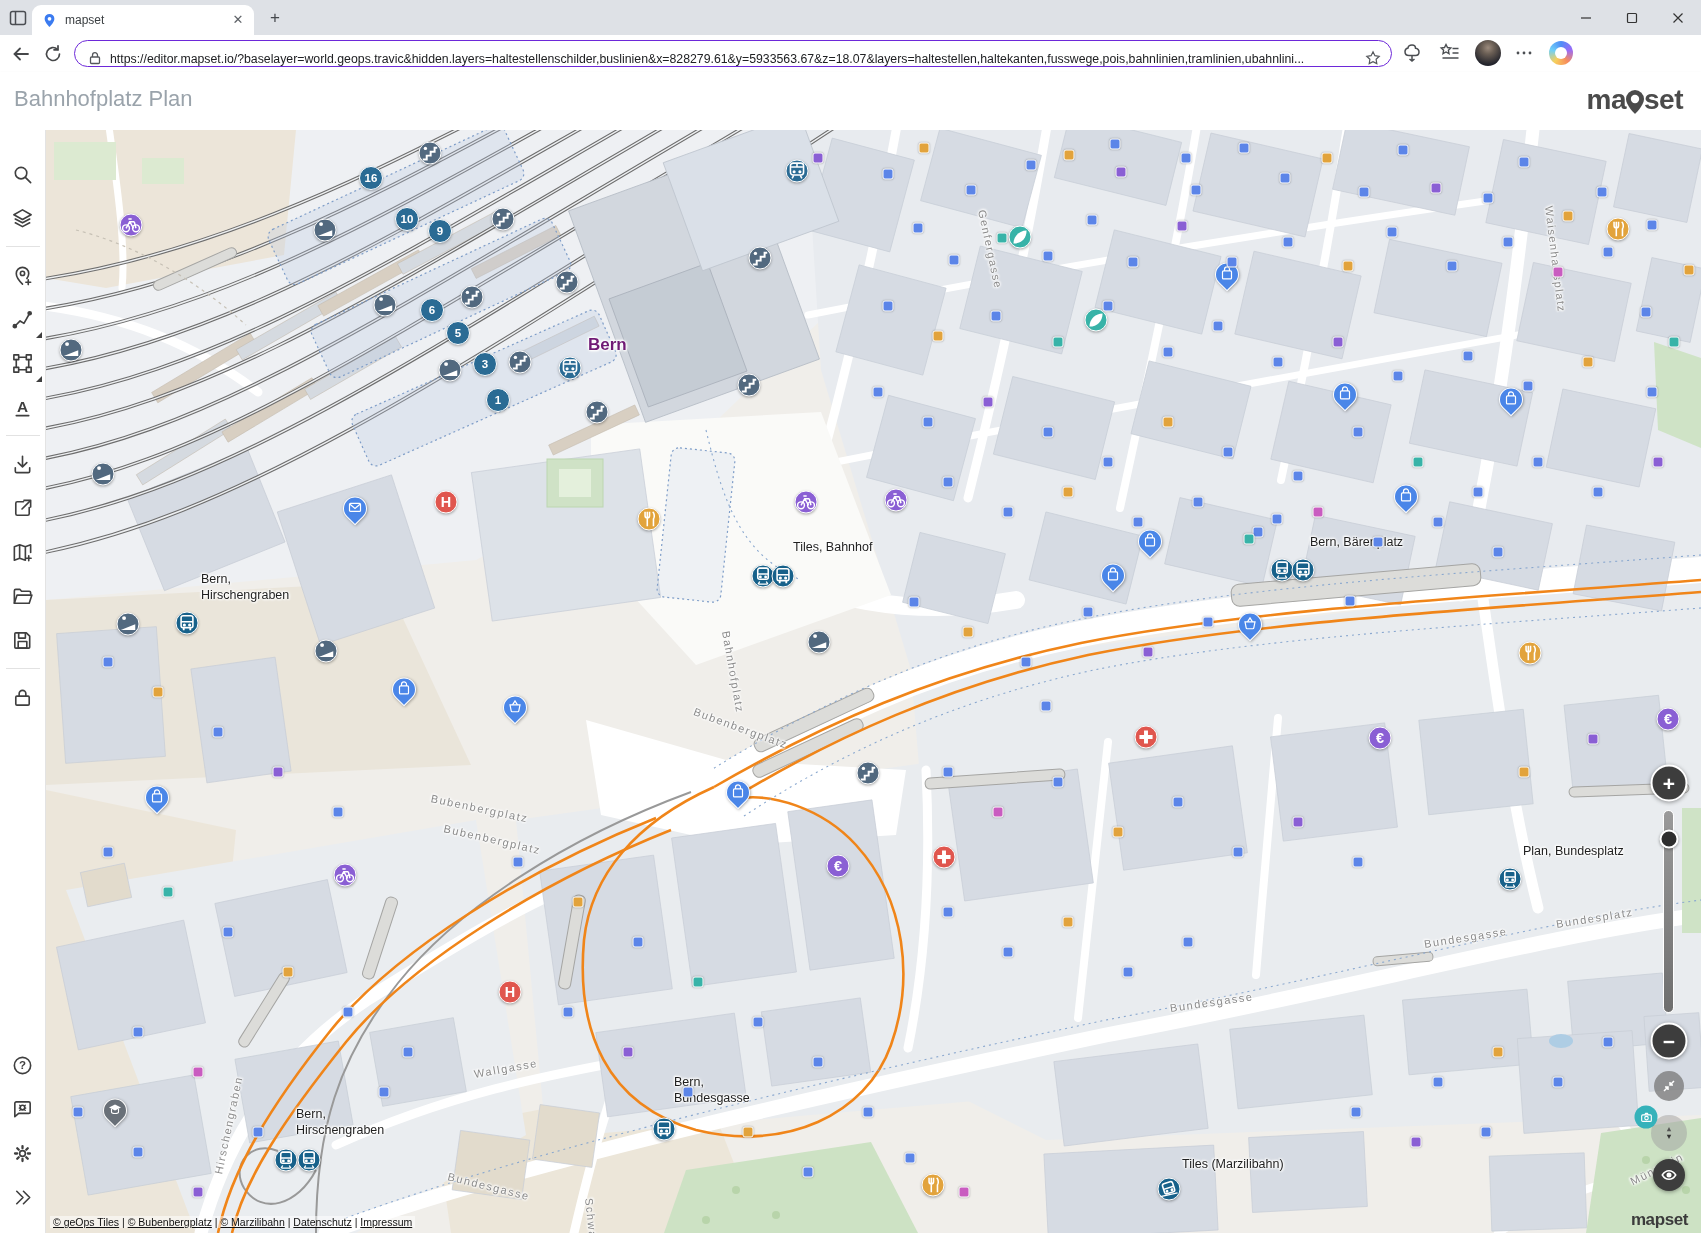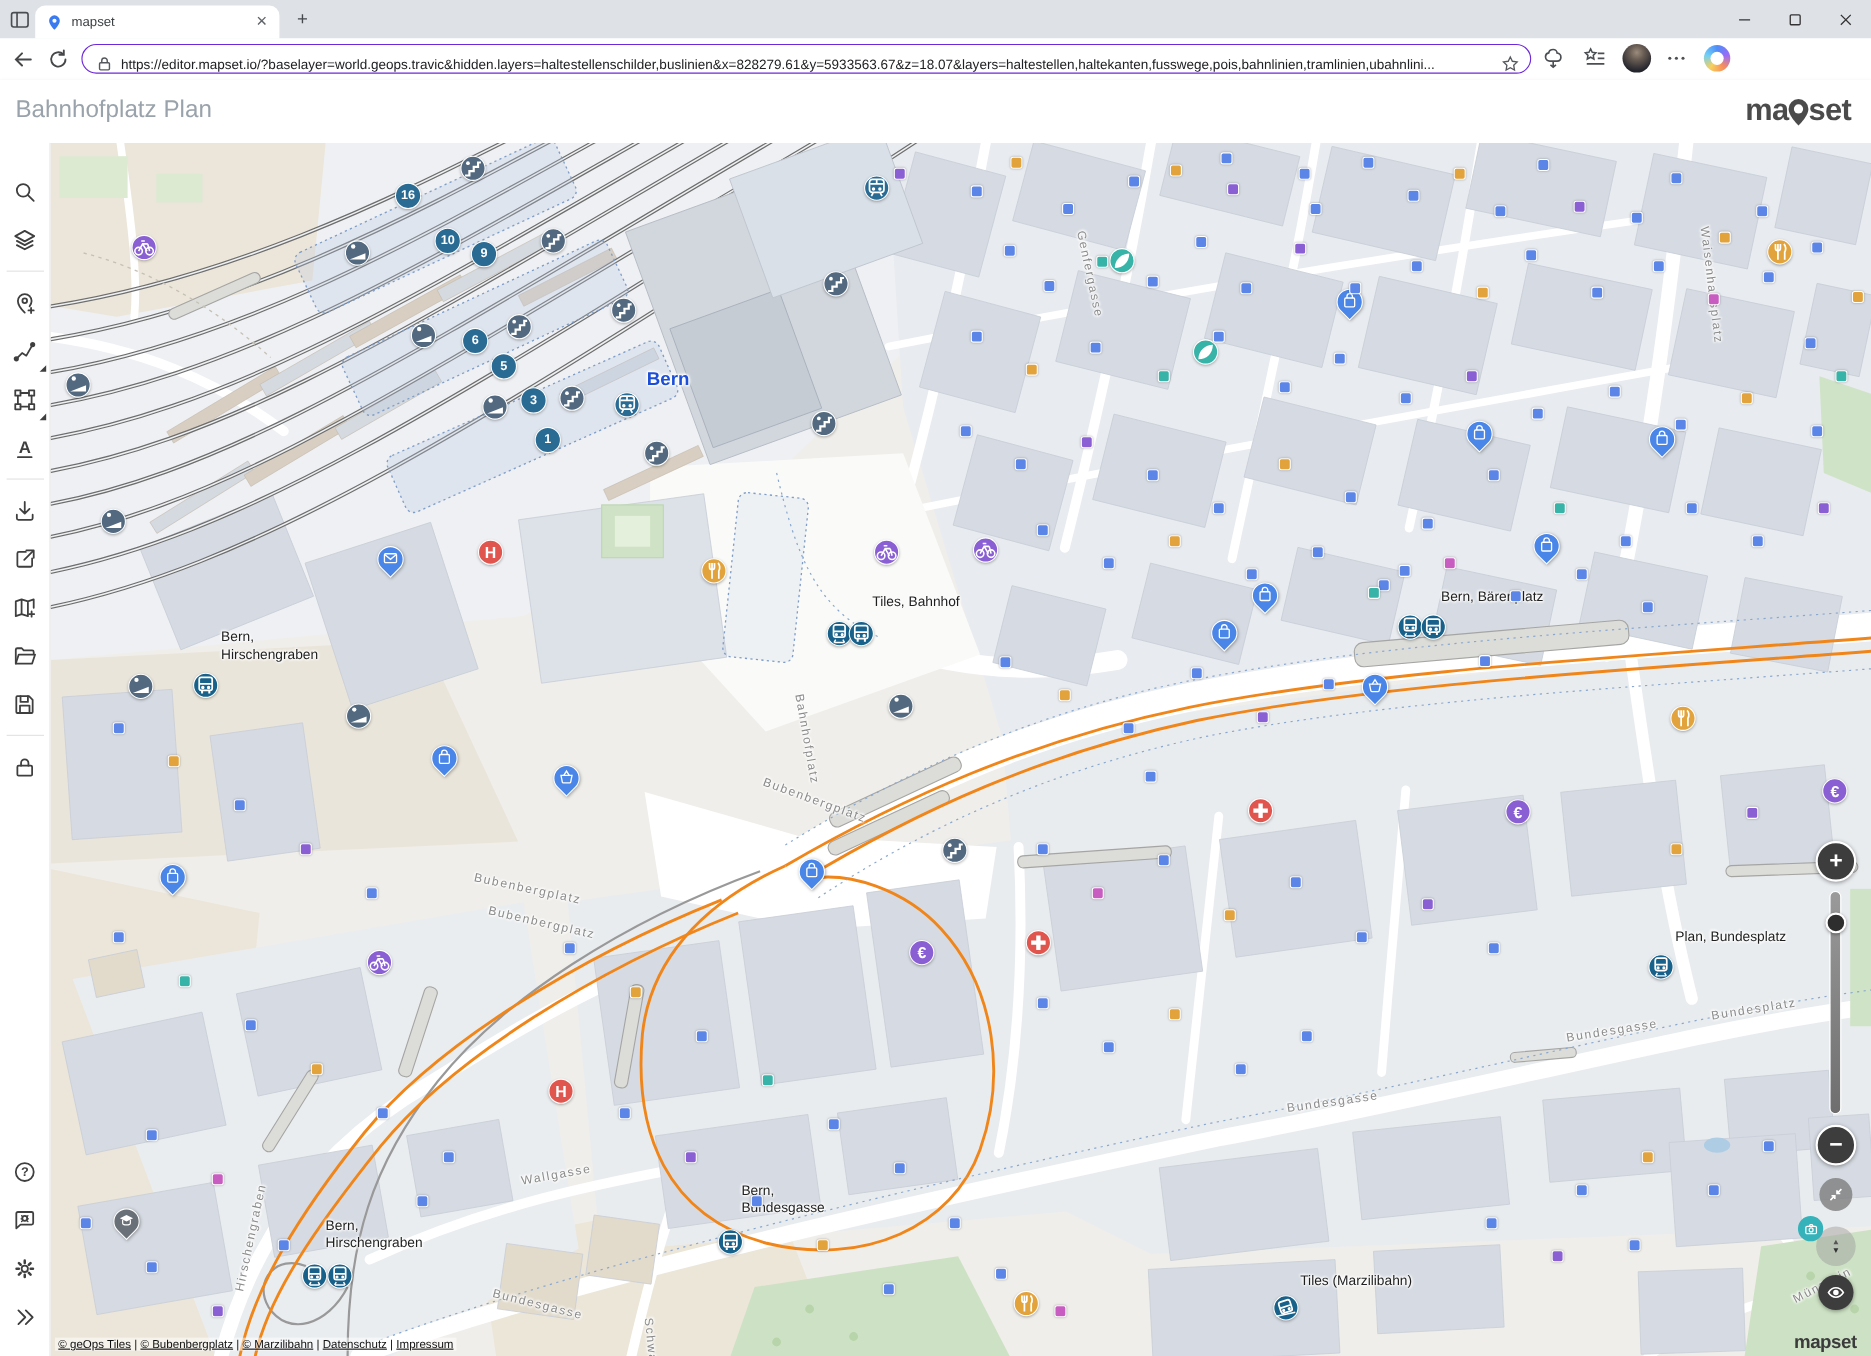--- a/index.html
+++ b/index.html
@@ -35,21 +35,21 @@
   .side-btn svg{width:23px;height:23px}
   .side-div{width:34px;height:1px;background:#e2e2e2;margin:6px 0;flex:none}
   .caret{position:absolute;right:3px;bottom:3px;width:0;height:0;border-left:6px solid transparent;border-bottom:6px solid #3f3f3f}
   .side-bottom{margin-top:auto;display:flex;flex-direction:column;align-items:center;padding-bottom:14px}
   
   .map{position:absolute;left:46px;top:130px;width:1655px;height:1103px;overflow:hidden;background:#f0eeea}
   .map svg.base{position:absolute;left:0;top:0}
   .layer{position:absolute;left:0;top:0;width:100%;height:100%}
   .halo{text-shadow:0 0 2px #fff,0 0 3px #fff,0 0 4px #fff,1px 1px 2px #fff,-1px -1px 2px #fff}
   .street{position:absolute;font-size:11px;color:#8b8b8b;letter-spacing:1.6px;white-space:nowrap;transform-origin:0 50%}
-  .city{position:absolute;font-size:17px;font-weight:bold;color:#1d4ed8;white-space:nowrap}
+  .city{position:absolute;font-size:17px;font-weight:bold;color:#701a75;white-space:nowrap}
   .stoplabel{position:absolute;font-size:12.5px;color:#1f1f1f;line-height:1.25;white-space:nowrap}
   .sq{position:absolute;width:9px;height:9px;border-radius:2.5px;border:1.5px solid #fff;box-shadow:0 0 2px rgba(0,0,0,.35);transform:translate(-50%,-50%)}
   .cmark{position:absolute;border-radius:50%;border:1.5px solid #fff;box-shadow:0 1px 2.5px rgba(0,0,0,.3);transform:translate(-50%,-50%);display:flex;align-items:center;justify-content:center;color:#fff}
   .num{font-size:11.5px;font-weight:bold}
   .pin{position:absolute;width:24px;height:24px;transform:translate(-50%,-94%)}
   .pin-body{position:absolute;inset:0;border-radius:50% 50% 50% 0;transform:rotate(-45deg);box-shadow:0 1px 3px rgba(0,0,0,.35);border:1.5px solid #fff}
   .pin-ic{position:absolute;left:4px;top:3px;width:16px;height:16px}
   .attr{position:absolute;left:4px;bottom:5px;font-size:10.5px;color:#111;background:rgba(255,255,255,.5);padding:0 3px}
   .attr a{color:#111;text-decoration:underline}
   .watermark{position:absolute;right:13px;bottom:3px;font-size:17px;font-weight:bold;color:#3b3b3b;letter-spacing:-.4px;display:flex;align-items:center}

